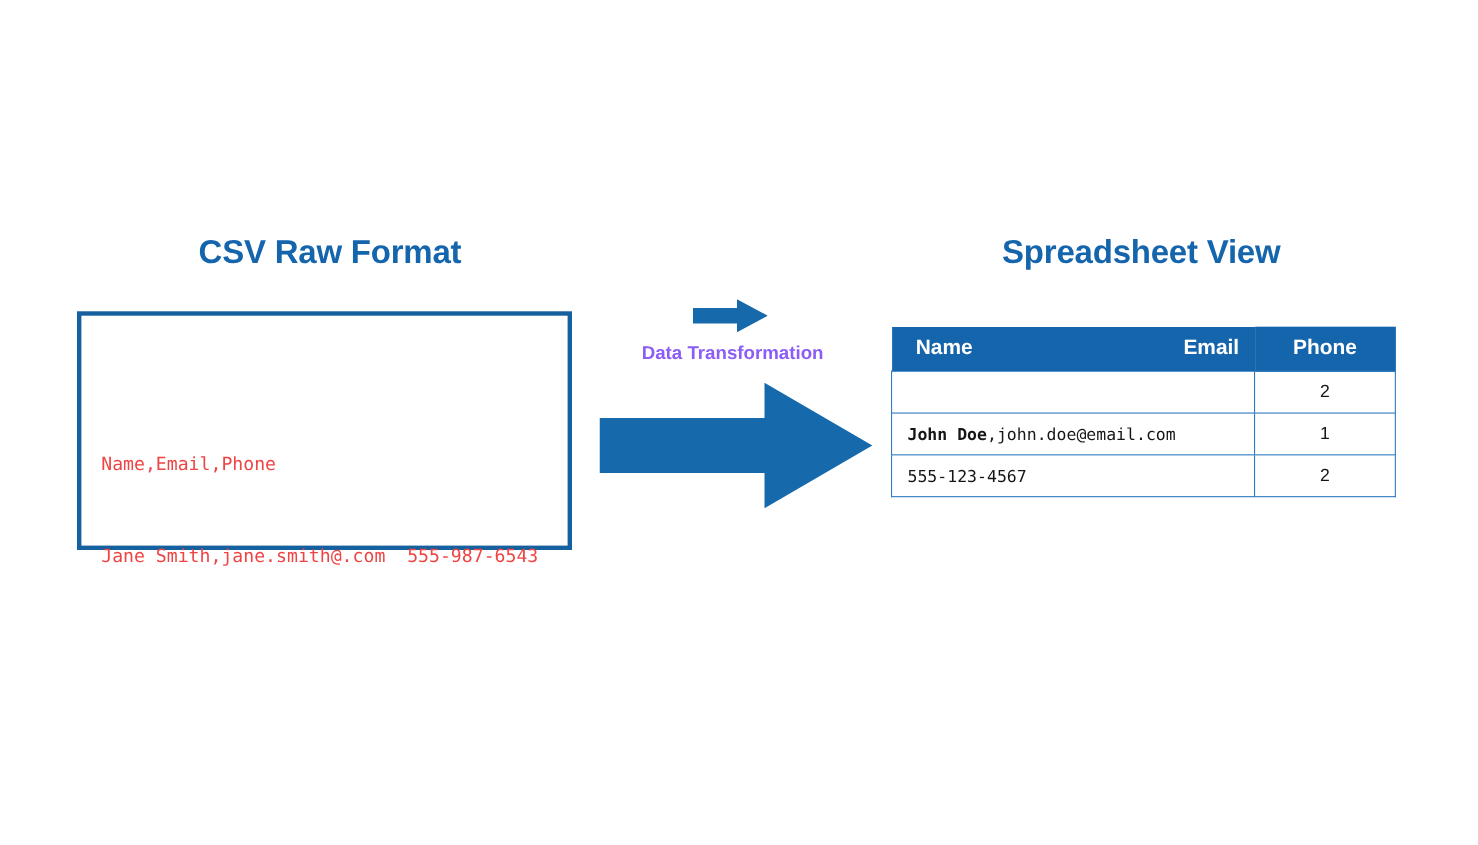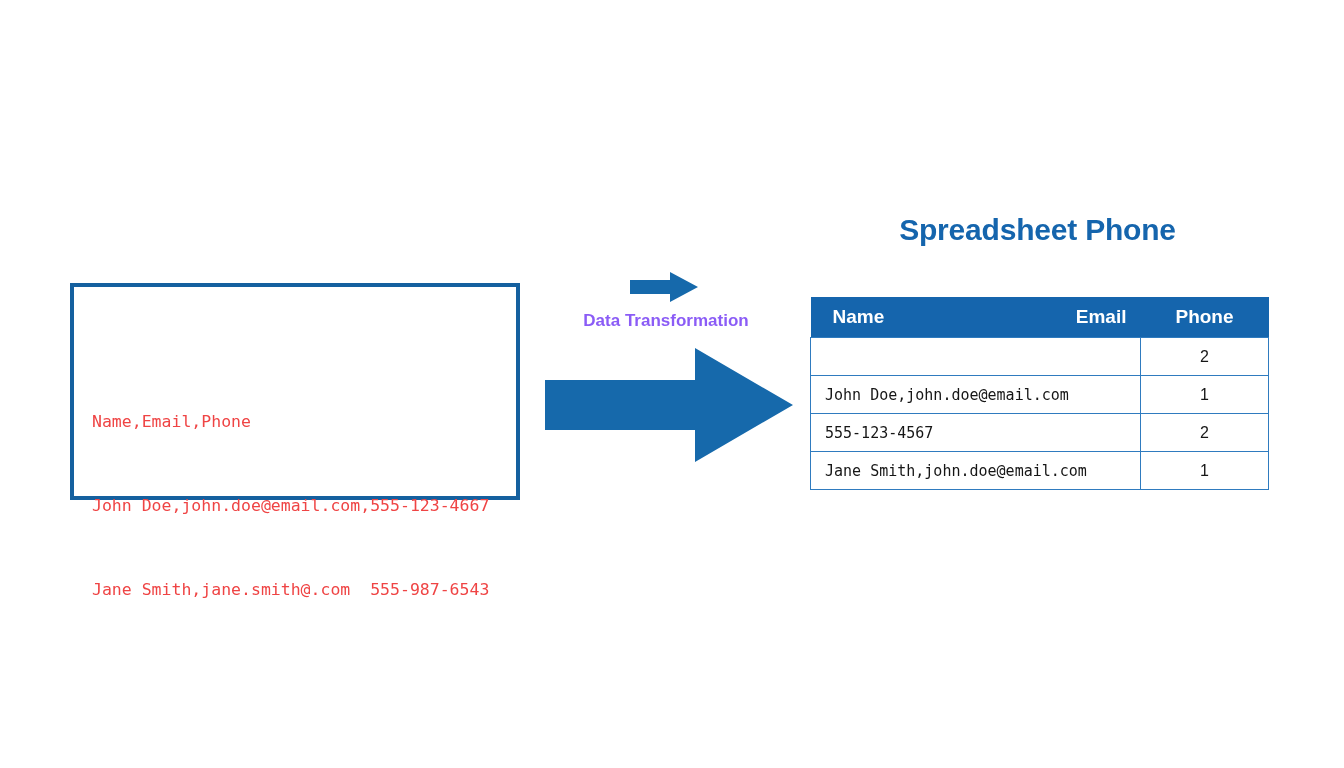--- a/index.html
+++ b/index.html
@@ -138,48 +138,48 @@
     overflow: hidden;
     white-space: nowrap;
   }
   #sheet-table tbody td.cell-phone {
     text-align: center;
     padding: 0;
     font-family: "Liberation Sans", sans-serif;
     font-size: 16px;
   }
   #sheet-table tbody td .lead {
-    font-weight: normal;
+    font-weight: bold;
   }
 </style>
 </head>
 <body>
 
 <div class="stage">
 
+  <div class="section-title" id="csv-title">CSV Raw Format</div>
 
   <div id="csv-box"></div>
 
   <div id="csv-text">
     <span class="csv-line">Name,Email,Phone</span>
-    <span class="csv-line">John Doe,john.doe@email.com,555-123-4667</span>
     <span class="csv-line">Jane Smith,jane.smith@.com  555-987-6543</span>
   </div>
 
   <svg class="arrow" id="arrow-small" viewBox="0 0 68 30">
     <polygon points="0,8 40,8 40,0 68,15 40,30 40,22 0,22" fill="#1669ab"></polygon>
   </svg>
 
   <div id="transform-label">Data Transformation</div>
 
   <svg class="arrow" id="arrow-large" viewBox="0 0 248 114">
     <polygon points="0,32 150,32 150,0 248,57 150,114 150,82 0,82" fill="#1669ab"></polygon>
   </svg>
 
-  <div class="section-title" id="sheet-title">Spreadsheet Phone</div>
+  <div class="section-title" id="sheet-title">Spreadsheet View</div>
 
   <table id="sheet-table">
     <colgroup>
       <col class="col-main">
       <col class="col-phone">
     </colgroup>
     <thead>
       <tr>
         <th class="th-name-email" style="padding:0;position:relative;">
           <div style="display:flex;align-items:flex-start;justify-content:space-between;padding:0 14px 0 22px;">
@@ -202,22 +202,16 @@
           <span class="lead">John Doe</span><span>,john.doe@email.com</span>
         </td>
         <td class="cell-phone">1</td>
       </tr>
       <tr>
         <td class="cell-main">
           <span class="lead"></span><span>555-123-4567</span>
         </td>
         <td class="cell-phone">2</td>
       </tr>
-      <tr>
-        <td class="cell-main">
-          <span class="lead">Jane Smith</span><span>,john.doe@email.com</span>
-        </td>
-        <td class="cell-phone">1</td>
-      </tr>
     </tbody>
   </table>
 
 </div>
 
 </body></html>

